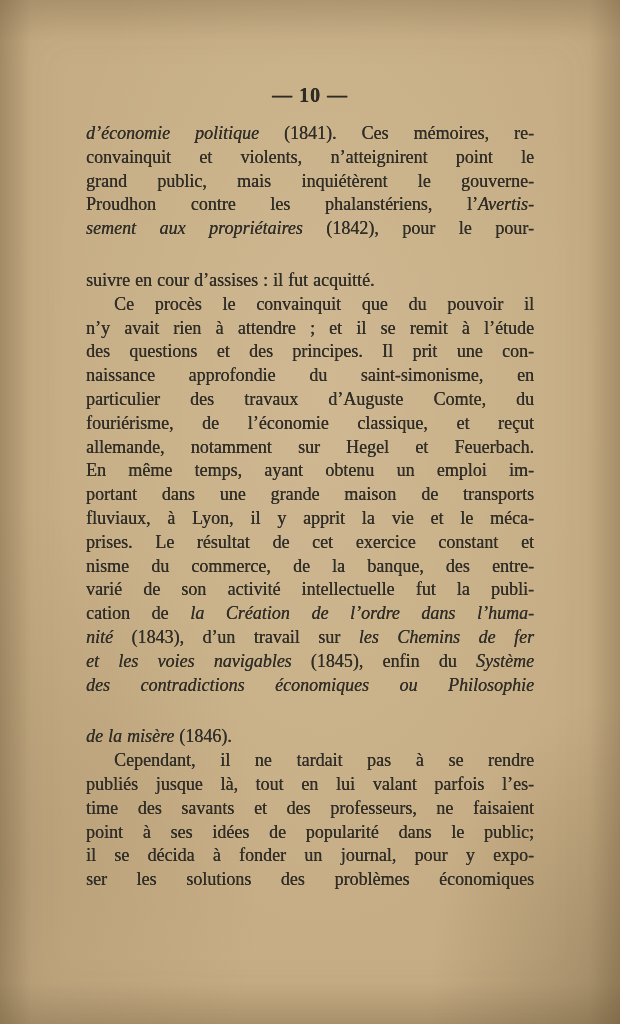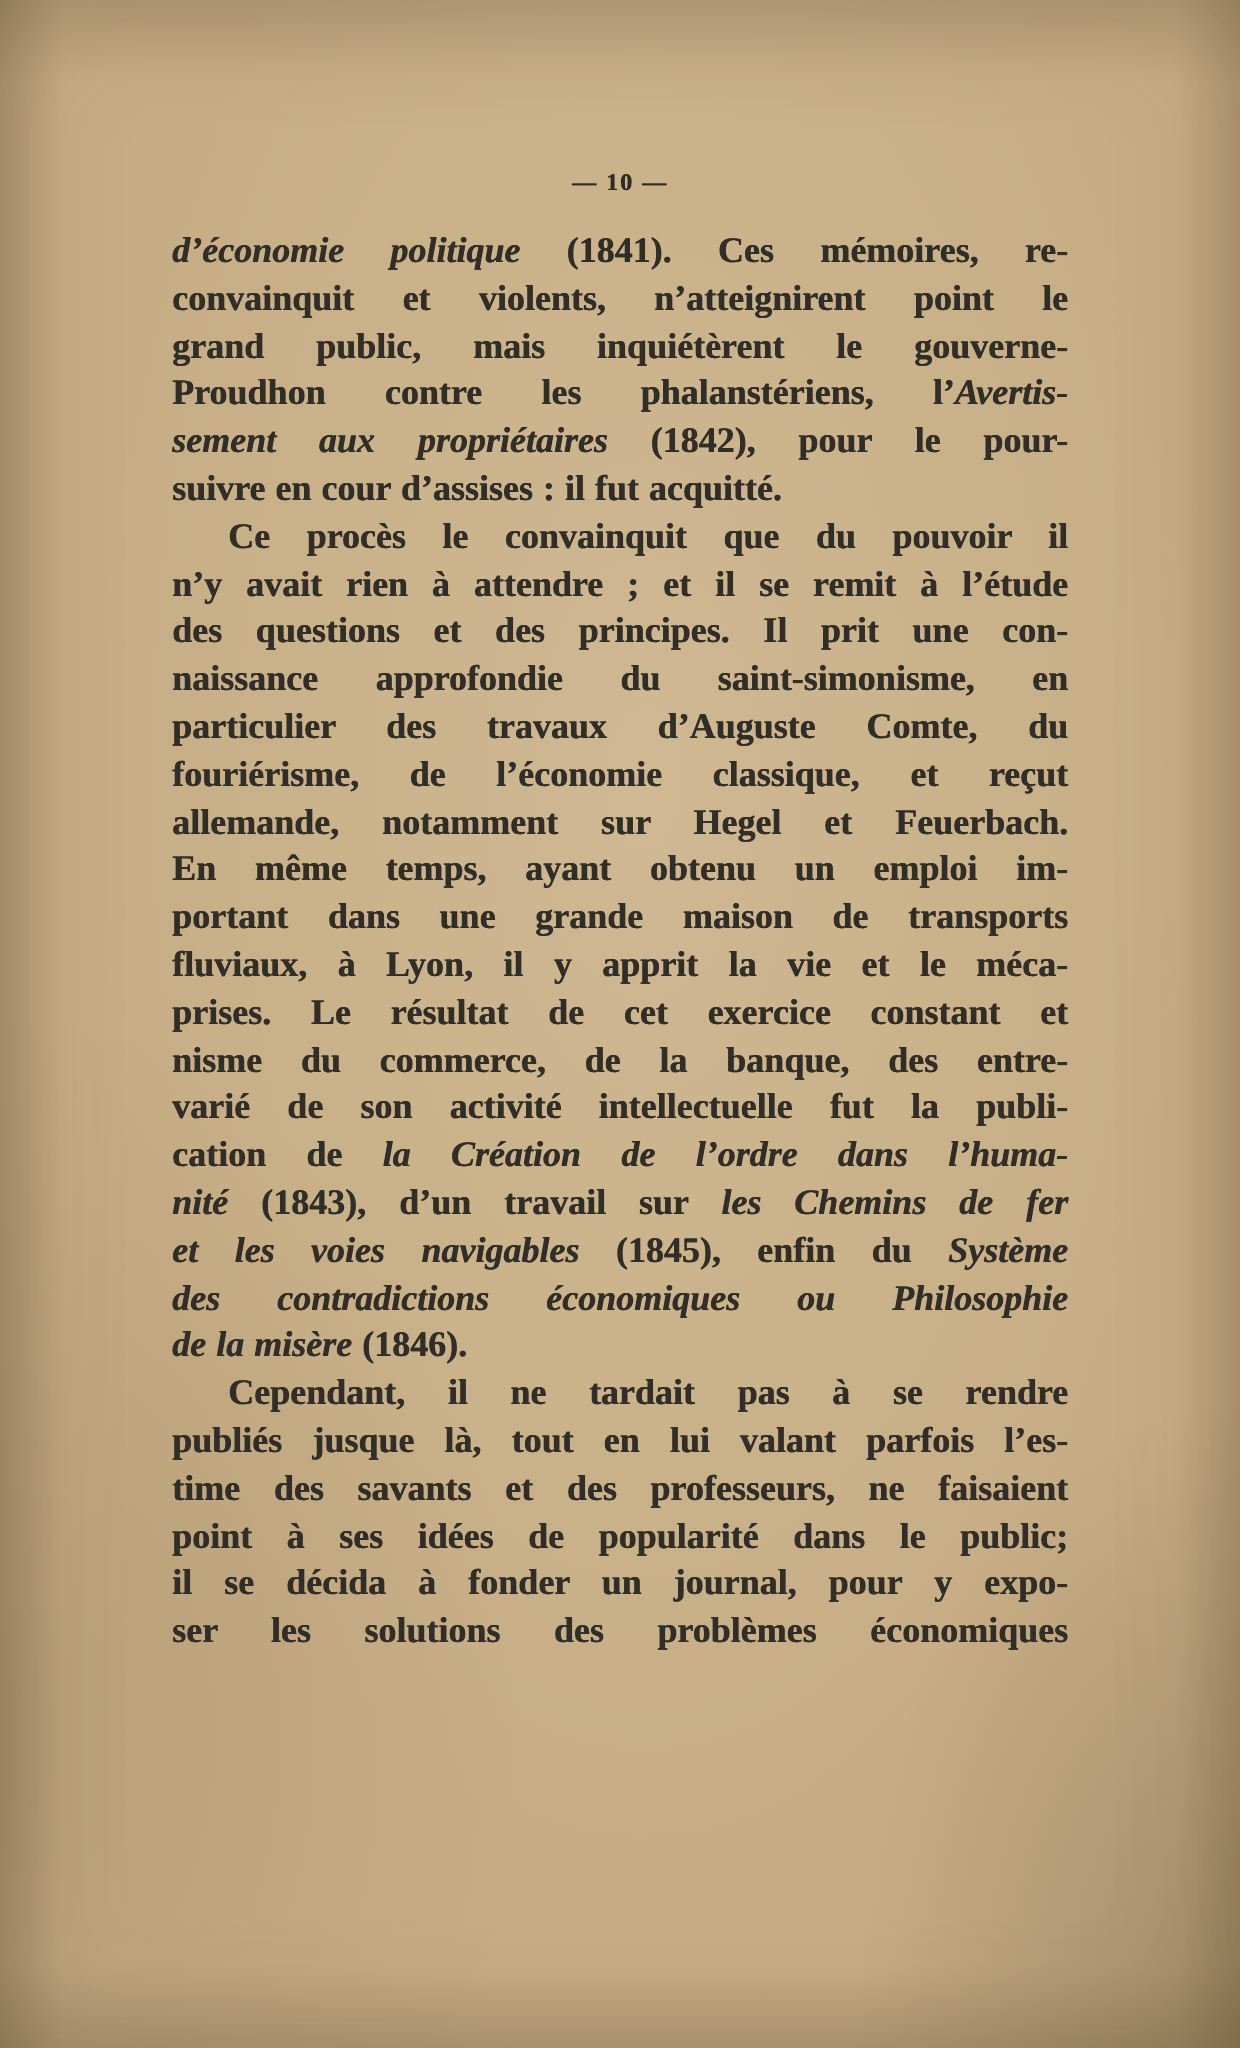--- a/index.html
+++ b/index.html
@@ -24,42 +24,42 @@
       radial-gradient(ellipse at 100% 99%, rgba(84,64,36,0.30), rgba(84,64,36,0) 22%),
       radial-gradient(ellipse at 0% 85%, rgba(95,75,45,0.14), rgba(95,75,45,0) 30%),
       linear-gradient(90deg, rgba(84,63,35,0.22) 0%, rgba(84,63,35,0) 5%, rgba(84,63,35,0) 95%, rgba(84,63,35,0.18) 100%),
       linear-gradient(0deg, rgba(84,63,35,0.16) 0%, rgba(84,63,35,0) 4%, rgba(84,63,35,0) 96%, rgba(84,63,35,0.14) 100%);
     box-shadow: inset 0 0 60px rgba(90,70,40,0.25);
     font-family: "Liberation Serif", "DejaVu Serif", serif;
     color: #302e27;
   }
   .page-number {
     text-align: center;
-    font-size: 12px;
+    font-size: 20px;
     font-weight: bold;
     letter-spacing: 1px;
     color: #2d2b24;
     text-shadow: 0.2px 0 0 currentColor;
   }
   .text-block {
     width: 448px;
     margin: 15px auto 0 auto;
     font-size: 18px;
     line-height: 23.8px;
     text-shadow: 0.25px 0 0 currentColor;
     word-spacing: 0.5px;
   }
   .line {
     text-align: justify;
     text-align-last: justify;
-    font-weight: bold;
   }
   .line.para-end {
     text-align: center;
     text-align-last: left;
+    margin-top: 28px;
   }
   .line.indent {
     text-indent: 28px;
   }
   .it {
     font-style: italic;
   }
 </style>
 </head>
 <body>

